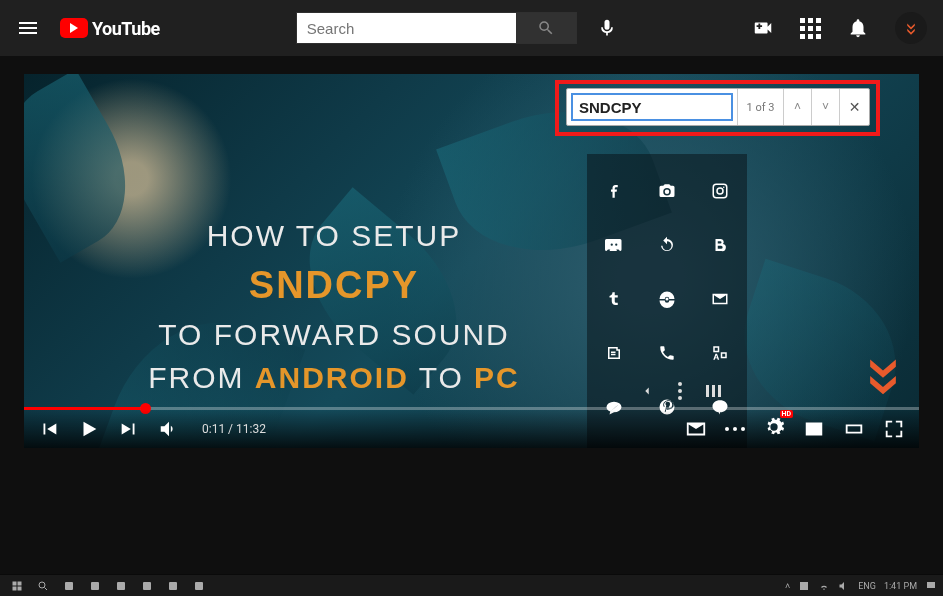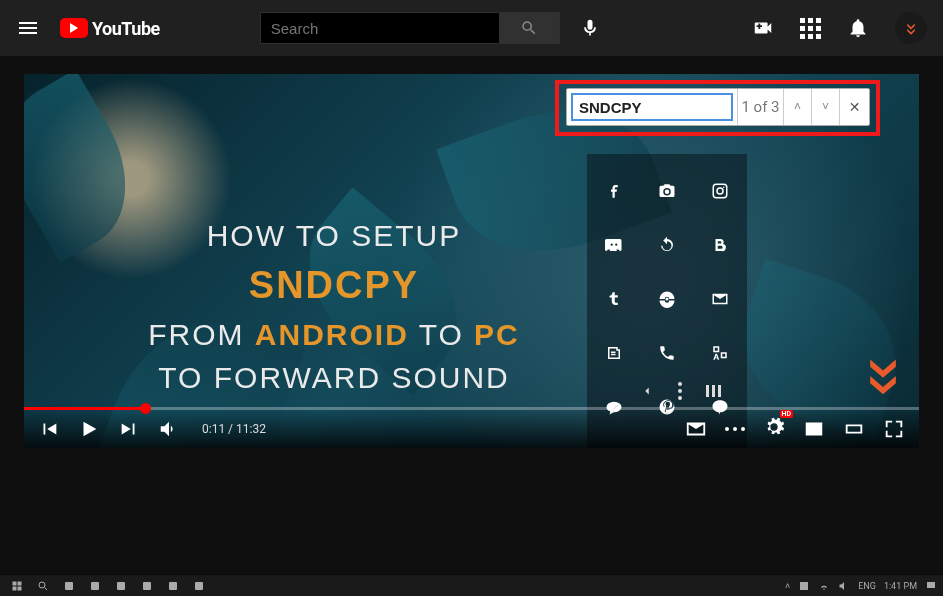--- a/index.html
+++ b/index.html
@@ -31,26 +31,27 @@
 .logo-tri { border-left: 8px solid #fff; border-top: 5px solid transparent; border-bottom: 5px solid transparent; }
 .logo-text { font-weight: bold; font-size: 18px; letter-spacing: -0.5px; }
 .search-wrap {
   flex: 0 0 300px;
   height: 32px;
   display: flex;
   margin-left: 60px;
 }
 .search-input {
   flex: 1;
-  background: #000000;
+  background: #ffffff;
   border: 1px solid #303030;
   color: #888;
   font-size: 15px;
   padding: 0 10px;
   outline: none;
+  margin-left: 36px;
 }
 .search-btn {
   width: 60px;
   background: #313131;
   border: 1px solid #303030;
   border-left: none;
   display: flex; align-items: center; justify-content: center;
   cursor: pointer;
 }
 .search-btn svg { width: 18px; height: 18px; fill: #888; }
@@ -182,21 +183,21 @@
   margin: 4px;
   display: flex; align-items: center;
   padding: 0 6px;
 }
 .find-input {
   border: none; outline: none; font-size: 15px; font-weight: 600; color: #222;
   width: 100%; background: transparent;
 }
 .find-count {
   width: 46px; display: flex; align-items: center; justify-content: center;
-  color: #777; font-size: 15px;
+  color: #777; font-size: 11px;
   border-left: 1px solid #ccc;
 }
 .find-nav {
   width: 28px; display: flex; align-items: center; justify-content: center;
   color: #888; font-size: 12px; cursor: pointer;
   border-left: 1px solid #ccc;
 }
 .find-close {
   width: 30px; display: flex; align-items: center; justify-content: center;
   color: #555; font-size: 14px; cursor: pointer;
@@ -273,24 +274,24 @@
   <div class="video">
     <div class="leaf l1"></div>
       <div class="leaf l2"></div>
       <div class="leaf l3"></div>
       <div class="leaf l4"></div>
       <div class="leaf l5"></div>
 
     <div class="vid-text">
       <div class="vid-line">HOW TO SETUP</div>
       <div class="vid-line big"><span class="hl">SNDCPY</span></div>
+      <div class="vid-line">TO FORWARD SOUND</div>
       <div class="vid-line">
         <span>FROM </span><span class="hl">ANDROID</span><span> TO </span><span class="hl">PC</span>
       </div>
-      <div class="vid-line">TO FORWARD SOUND</div>
     </div>
 
     <div class="share-panel">
       <svg class="sicon" viewBox="0 0 24 24">
           <path d="M13 10h3l-.5 3H13v8h-3v-8H8v-3h2V8c0-2 1-4 4-4h3v3h-2c-1 0-2 0-2 2v1z"></path>
         </svg>
       <svg class="sicon" viewBox="0 0 24 24">
           <path d="M20 5h-3l-2-2H9L7 5H4a2 2 0 00-2 2v11a2 2 0 002 2h16a2 2 0 002-2V7a2 2 0 00-2-2zm-8 13a5 5 0 110-10 5 5 0 010 10zm0-8a3 3 0 100 6 3 3 0 000-6z"></path>
         </svg>
       <svg class="sicon" viewBox="0 0 24 24">

